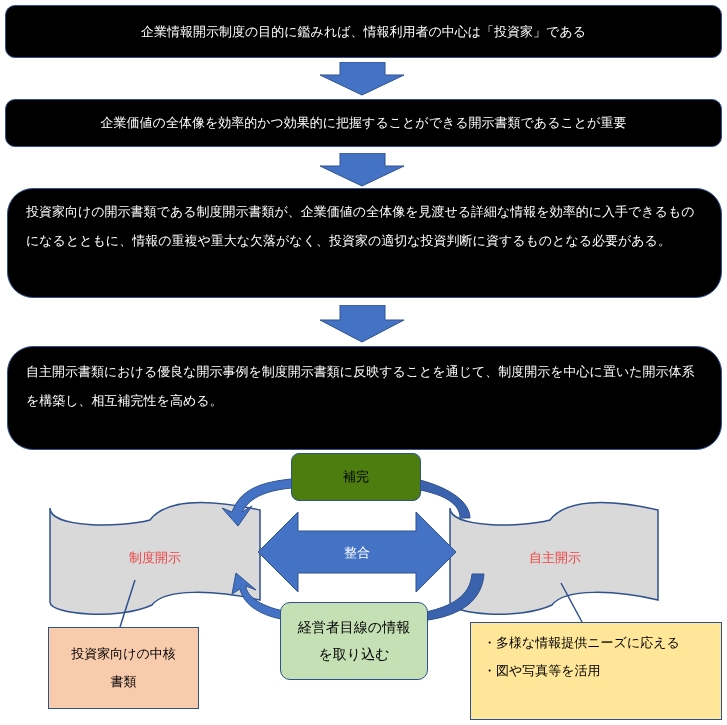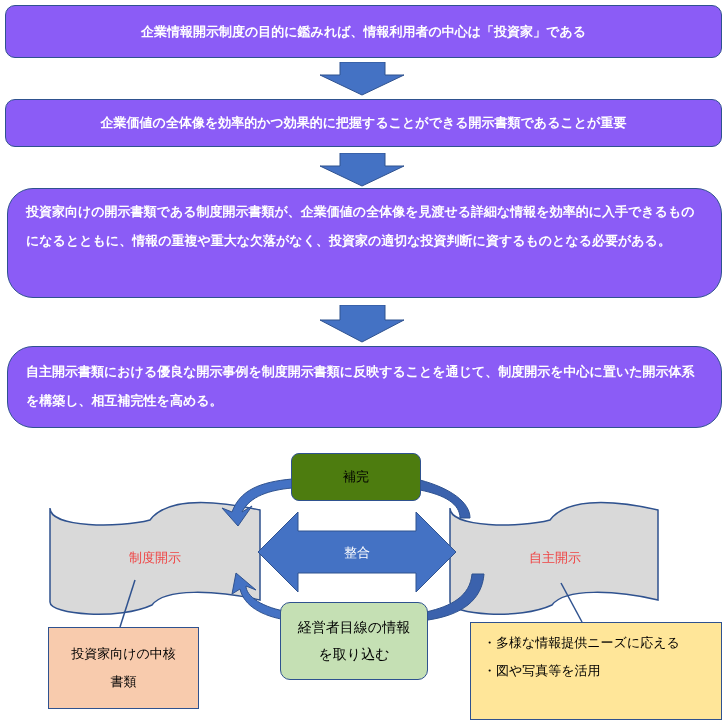--- a/index.html
+++ b/index.html
@@ -1,19 +1,19 @@
 <!DOCTYPE html>
 <html><head>
 <meta charset="utf-8">
 <style>
   html, body { margin: 0; padding: 0; background: #ffffff; }
   body { width: 727px; height: 725px; position: relative; overflow: hidden;
          font-family: "DejaVu Sans", "Liberation Sans", sans-serif; }
-  .box { position: absolute; background: #8b5cf6; border: 1.5px solid #2f528f;
-         border-radius: 10px; color: #ffffff; box-sizing: border-box; font-weight: bold; }
+  .box { position: absolute; background: #000000; border: 1.5px solid #2f528f;
+         border-radius: 10px; color: #ffffff; box-sizing: border-box; }
   .box.center { display: flex; align-items: center; justify-content: center; font-size: 13px; }
   .box.para { font-size: 13px; line-height: 29px; padding: 8px 18px; border-radius: 26px; }
   .arrow { position: absolute; }
   .lbl { position: absolute; font-size: 13px; color: #ef4444; text-align: center; }
   .yellow-line { display: block; line-height: 28px; }
 </style>
 </head>
 <body>
 
 <div class="box center" style="left:5px; top:5px; width:717px; height:53px;">
@@ -33,21 +33,21 @@
 </svg>
 
 <div class="box para" style="left:7px; top:188px; width:715px; height:110px;">
   <span>投資家向けの開示書類である制度開示書類が、企業価値の全体像を見渡せる詳細な情報を効率的に入手できるものになるとともに、情報の重複や重大な欠落がなく、投資家の適切な投資判断に資するものとなる必要がある。</span>
 </div>
 
 <svg class="arrow" style="left:300px; top:305px;" width="130" height="38">
   <polygon points="40,0 85,0 85,15 104,15 62,37 20,15 40,15" fill="#4472c4" stroke="#2f528f" stroke-width="1"></polygon>
 </svg>
 
-<div class="box para" style="left:7px; top:346px; width:715px; height:82px; padding-top:10px;">
+<div class="box para" style="left:7px; top:346px; width:715px; height:104px; padding-top:10px;">
   <span>自主開示書類における優良な開示事例を制度開示書類に反映することを通じて、制度開示を中心に置いた開示体系を構築し、相互補完性を高める。</span>
 </div>
 
 <svg style="position:absolute; left:0; top:440px;" width="727" height="285">
 
   <path d="M50,68 C50,88 120,88 150,80 C165,60 205,58 260,70 L260,160 C215,150 165,148 152,165 C120,180 50,175 50,162 Z" fill="#d9d9d9" stroke="#2f528f" stroke-width="1.5"></path>
 
   <path d="M450,68 C450,88 520,88 550,80 C565,60 605,58 658,70 L658,160 C615,150 565,148 552,165 C520,180 450,175 450,162 Z" fill="#d9d9d9" stroke="#2f528f" stroke-width="1.5"></path>
 
   <path d="M292,39 C260,42 240,50 232,72 L222,68 L238,86 L252,66 L242,72 C250,56 270,50 292,48 Z" fill="#4472c4" stroke="#2f528f" stroke-width="1"></path>

